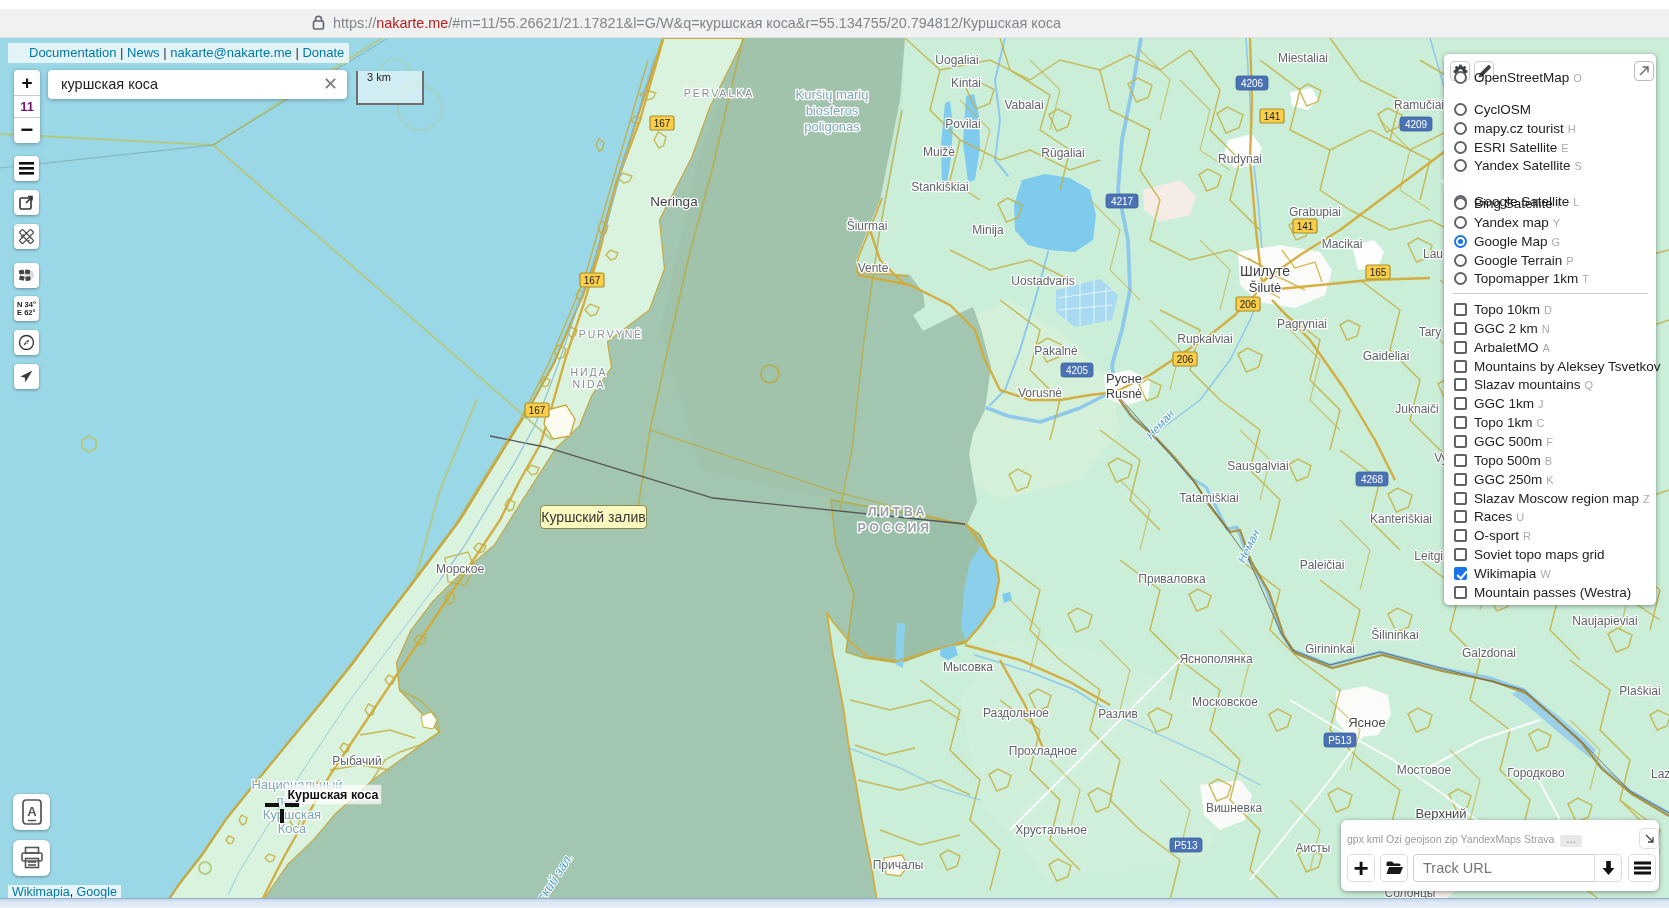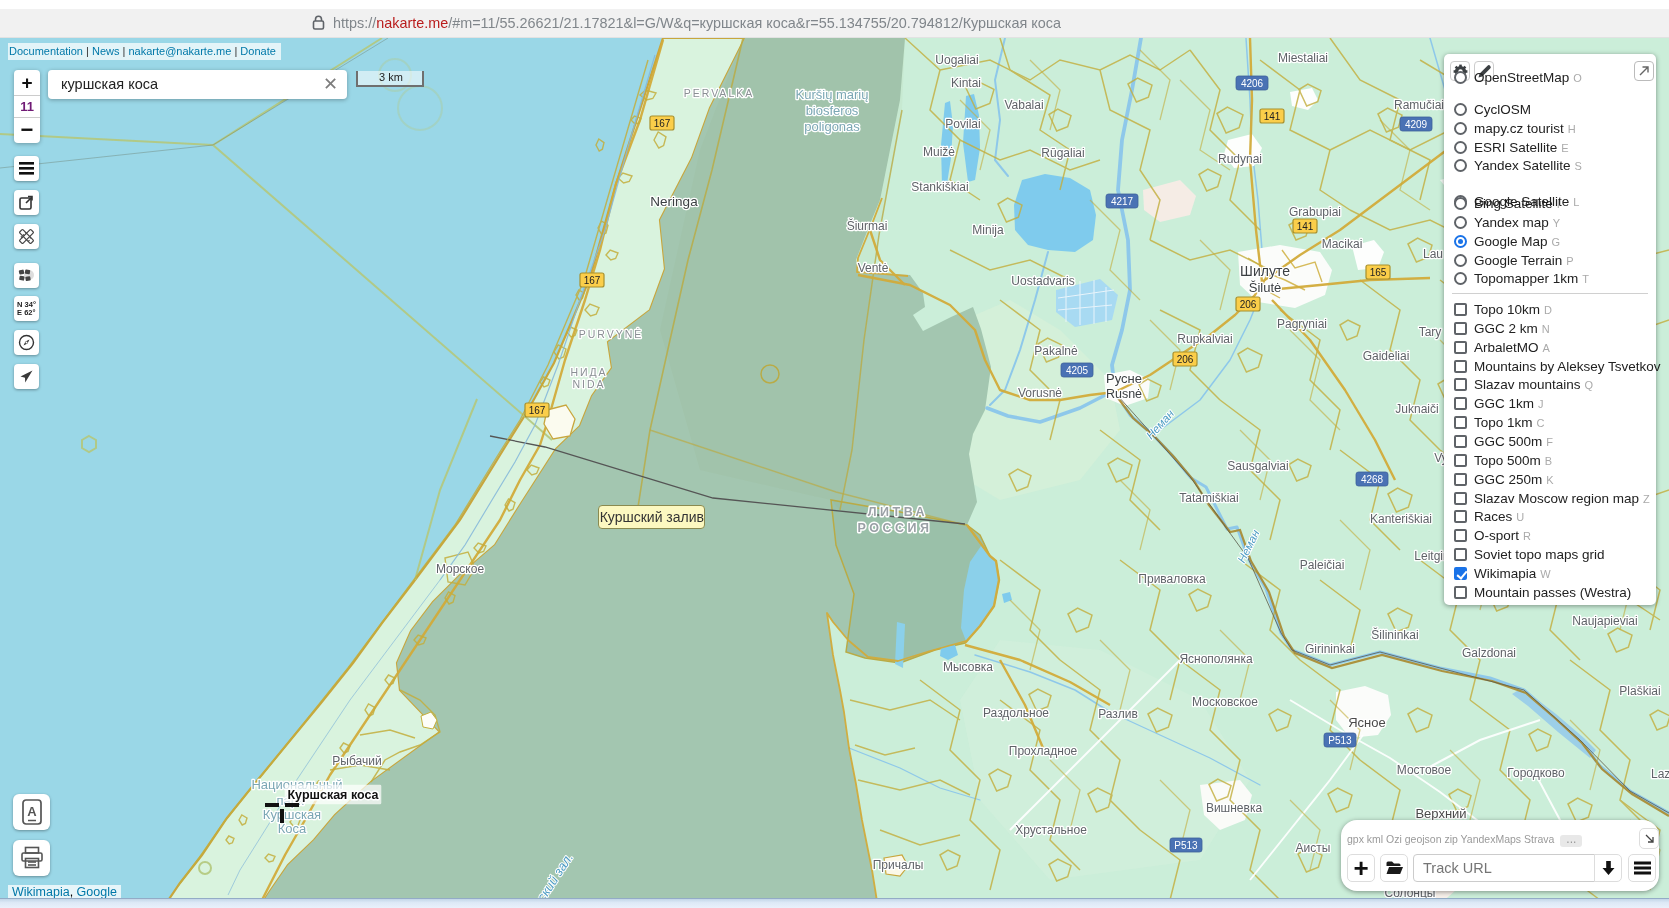--- a/index.html
+++ b/index.html
@@ -2,25 +2,25 @@
 <html><head>
 <meta charset="utf-8">
 <style>
   * { margin:0; padding:0; box-sizing:border-box; }
   html,body { width:1669px; height:908px; overflow:hidden; font-family:"Liberation Sans",sans-serif; background:#fff; }
   #topwhite { position:absolute; left:0; top:0; width:1669px; height:9px; background:#ffffff; z-index:50; }
   #urlbar { position:absolute; left:0; top:9px; width:1669px; height:29px; background:#f1f1f1; z-index:50; border-bottom:1px solid #e2e2e2;}
   #urltext { position:absolute; left:312px; top:15px; font-size:14.4px; color:#80868b; white-space:nowrap; z-index:51;}
   #urltext b { color:#b91c1c; font-weight:normal; }
   #map { position:absolute; left:0; top:0; width:1669px; height:908px; z-index:1; }
-  #links { position:absolute; left:8px; top:43px; background:rgba(255,255,255,0.72); padding:2px 5px 3px 1px; font-size:11px; color:#333; z-index:20; }
+  #links { position:absolute; left:8px; top:43px; background:rgba(255,255,255,0.72); padding:2px 5px 3px 21px; font-size:13px; color:#333; z-index:20; }
   #links a { color:#0078a8; text-decoration:none; }
   #search { position:absolute; left:48px; top:70px; width:299px; height:29px; background:#fff; border-radius:4px; box-shadow:0 1px 4px rgba(0,0,0,0.3); z-index:20; font-size:14.5px; color:#222; line-height:29px; padding-left:13px;}
   #search .x { position:absolute; right:9px; top:0px; color:#7d7d7d; font-size:18px; line-height:28px; font-weight:normal;}
-  #scale { position:absolute; left:356px; top:71px; width:68px; height:16px; background:rgba(255,255,255,0.55); border:2px solid #6f6f6f; border-top:none; font-size:11px; color:#222; line-height:13px; padding-left:21px; z-index:20;}
+  #scale { position:absolute; left:356px; top:71px; width:68px; height:34px; background:rgba(255,255,255,0.55); border:2px solid #6f6f6f; border-top:none; font-size:11px; color:#222; line-height:13px; padding-left:9px; z-index:20;}
   
   #zoomctl { position:absolute; left:14px; top:70px; width:26px; z-index:20; background:#fff; border-radius:4px; box-shadow:0 1px 4px rgba(0,0,0,0.3); text-align:center;}
   #zoomctl .zin { height:26px; line-height:26px; font-size:19px; font-weight:bold; color:#111; border-bottom:1px solid #ccc;}
   #zoomctl .zlvl { height:22px; line-height:22px; font-size:13px; font-weight:bold; color:#701a75; border-bottom:1px solid #ccc;}
   #zoomctl .zout { height:25px; line-height:23px; font-size:22px; font-weight:bold; color:#111;}
   .sbtn { position:absolute; left:14px; width:25px; height:25px; background:#fff; border-radius:4px; box-shadow:0 1px 3px rgba(0,0,0,0.35); z-index:20; display:flex; align-items:center; justify-content:center; }
   .bbtn { position:absolute; left:13px; width:37px; height:36px; background:#fff; border-radius:6px; box-shadow:0 1px 3px rgba(0,0,0,0.35); z-index:20; display:flex; align-items:center; justify-content:center;}
   #attrib { position:absolute; left:8px; top:885px; background:rgba(255,255,255,0.75); font-size:12.5px; padding:0 4px 2px 4px; z-index:20; }
   #attrib a { color:#0078a8; text-decoration:none;}
   #bottomstrip { position:absolute; left:0; top:898px; width:1669px; height:10px; background:linear-gradient(#c3d6e8,#dde9f6 40%,#e9f1fb); z-index:40; border-top:1px solid #93abc6;}
@@ -30,26 +30,26 @@
   .lrow { position:absolute; left:10px; height:19px; font-size:13.5px; color:#222; white-space:nowrap; }
   .lrow .hk { color:#aaa; font-size:11px; margin-left:4px;}
   .radio { display:inline-block; width:13px; height:13px; border:2px solid #5f6368; border-radius:50%; margin-right:7px; vertical-align:-2px; background:#fff;}
   .radio.sel { border-color:#1a73e8; position:relative;}
   .radio.sel::after { content:""; position:absolute; left:2px; top:2px; width:5px; height:5px; background:#1a73e8; border-radius:50%; }
   .chk { display:inline-block; width:13px; height:13px; border:2px solid #5f6368; border-radius:2px; margin-right:7px; vertical-align:-2px; background:#fff;}
   .chk.on { border-color:#1a73e8; background:#1a73e8; position:relative;}
   .chk.on::after { content:""; position:absolute; left:3px; top:0px; width:4px; height:8px; border:solid #fff; border-width:0 2px 2px 0; transform:rotate(40deg);}
   #pdivider { position:absolute; left:8px; top:239px; width:196px; border-top:1px solid #d0d0d0; }
   
-  #track { position:absolute; left:1341px; top:820px; width:318px; height:71px; background:#fff; border-radius:16px; box-shadow:0 1px 5px rgba(0,0,0,0.4); z-index:30; }
+  #track { position:absolute; left:1341px; top:820px; width:318px; height:71px; background:#fff; border-radius:6px; box-shadow:0 1px 5px rgba(0,0,0,0.4); z-index:30; }
   #track .fmts { position:absolute; left:6px; top:13px; font-size:10.5px; color:#9a9a9a; }
   #track .dots { display:inline-block; background:#e8e8e8; border-radius:3px; color:#999; padding:0 6px 3px 6px; font-size:12px; line-height:9px; height:12px; vertical-align:0px; margin-left:3px;}
   #track .tbtn { position:absolute; width:28px; height:28px; border:1px solid #ddd; border-radius:5px; display:flex; align-items:center; justify-content:center; background:#fff;}
   #track input { position:absolute; left:72px; top:34px; width:182px; height:28px; border:1px solid #ccc; border-radius:4px 0 0 4px; font-size:14.5px; color:#999; padding-left:9px; font-family:"Liberation Sans",sans-serif;}
-  .tip { position:absolute; left:598px; top:505px; width:107px; height:24px; background:#fcf8c0; border:1px solid #8a8a50; border-radius:4px; z-index:10; font-size:14px; color:#333; text-align:right; line-height:22px;}
+  .tip { position:absolute; left:540px; top:505px; width:107px; height:24px; background:#fcf8c0; border:1px solid #8a8a50; border-radius:4px; z-index:10; font-size:14px; color:#333; text-align:center; line-height:22px;}
 </style>
 </head>
 <body>
 <div id="map">
 <svg width="1669" height="908" viewBox="0 0 1669 908" style="position:absolute;left:0;top:0">
 <rect x="0" y="38" width="1669" height="870" fill="#cbeed9"></rect>
 <polygon points="940,330 1010,300 1060,330 1110,380 1120,430 1080,480 1000,500 950,470 930,400" fill="#d6f0d8" opacity="0.8"></polygon>
 <polygon points="1000,640 1100,650 1200,700 1250,780 1200,860 1050,880 980,800 960,700" fill="#d2efdc" opacity="0.7"></polygon>
 <polygon points="0,38 663,38 616,184 590,278 554,363 527,412 505,447 460,520 415,580 382,623 353,663 321,703 288,743 256,782 227,818 202,855 180,883 163,908 0,908" fill="#9ad7e7"></polygon>
 <polygon points="663,38 616,184 590,278 554,363 527,412 505,447 460,520 415,580 382,623 353,663 321,703 288,743 256,782 227,818 202,855 180,883 163,908 259,908 270,891 288,865 314,840 335,815 371,782 440,732 400,690 397,663 411,631 433,602 460,575 495,545 520,505 556,449 580,426 592,396 612,368 608,342 650,310 665,269 660,220 692,158 710,108 745,38" fill="#d9f3de" stroke="#c8a63d" stroke-width="2.2"></polygon>

